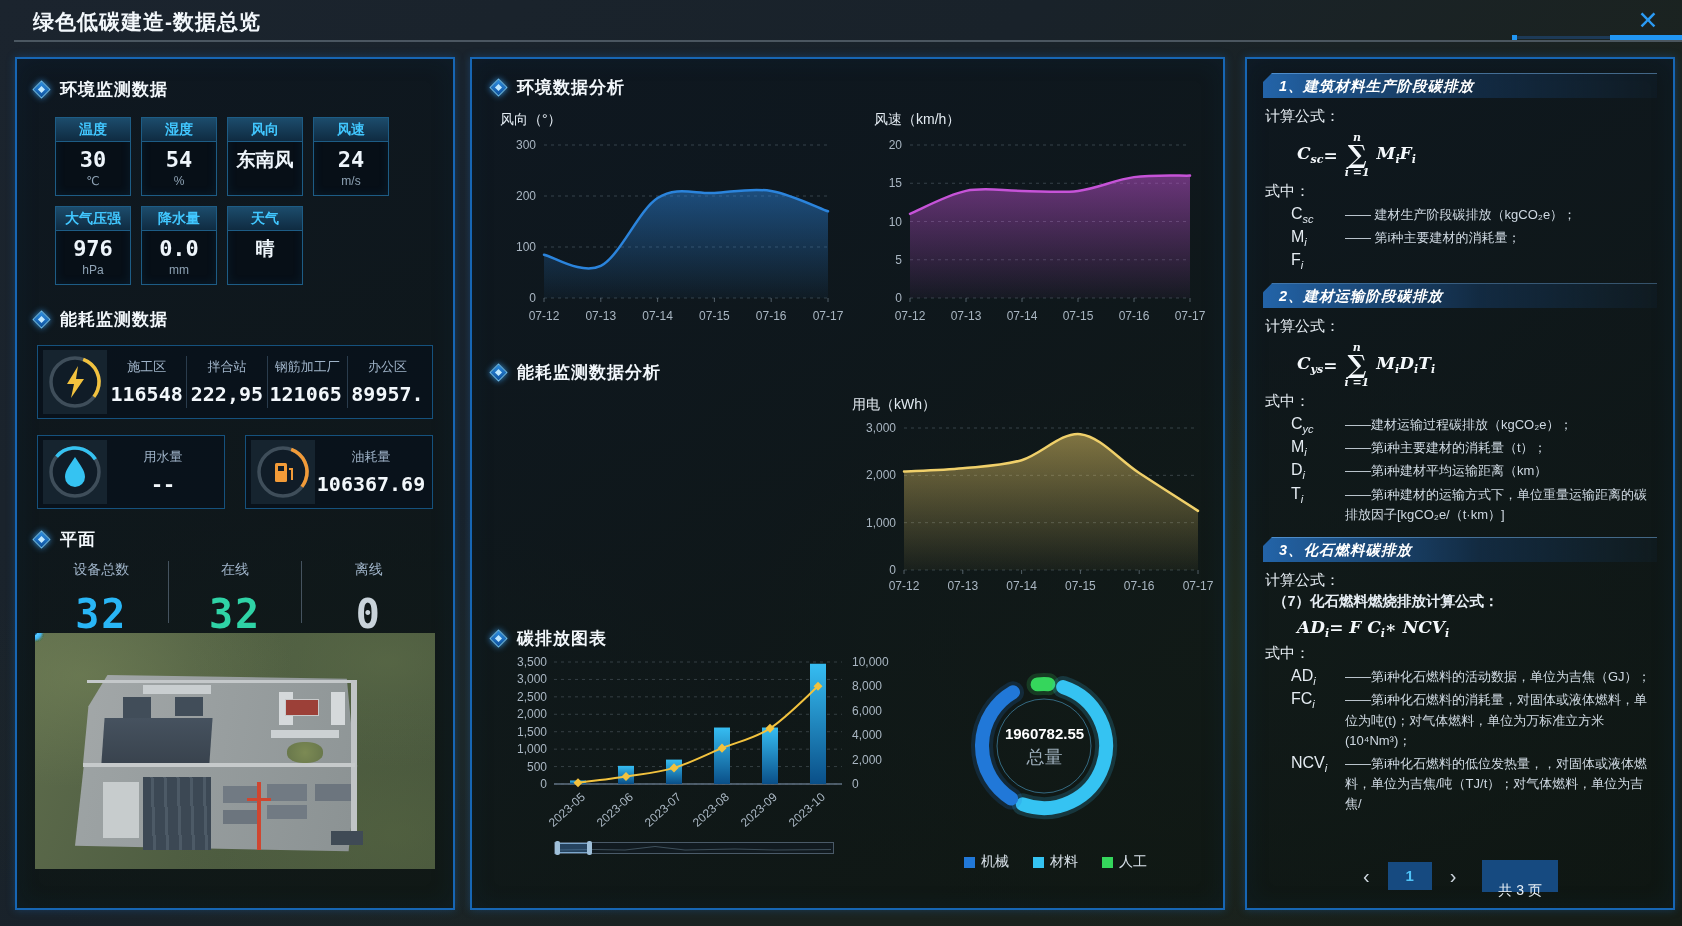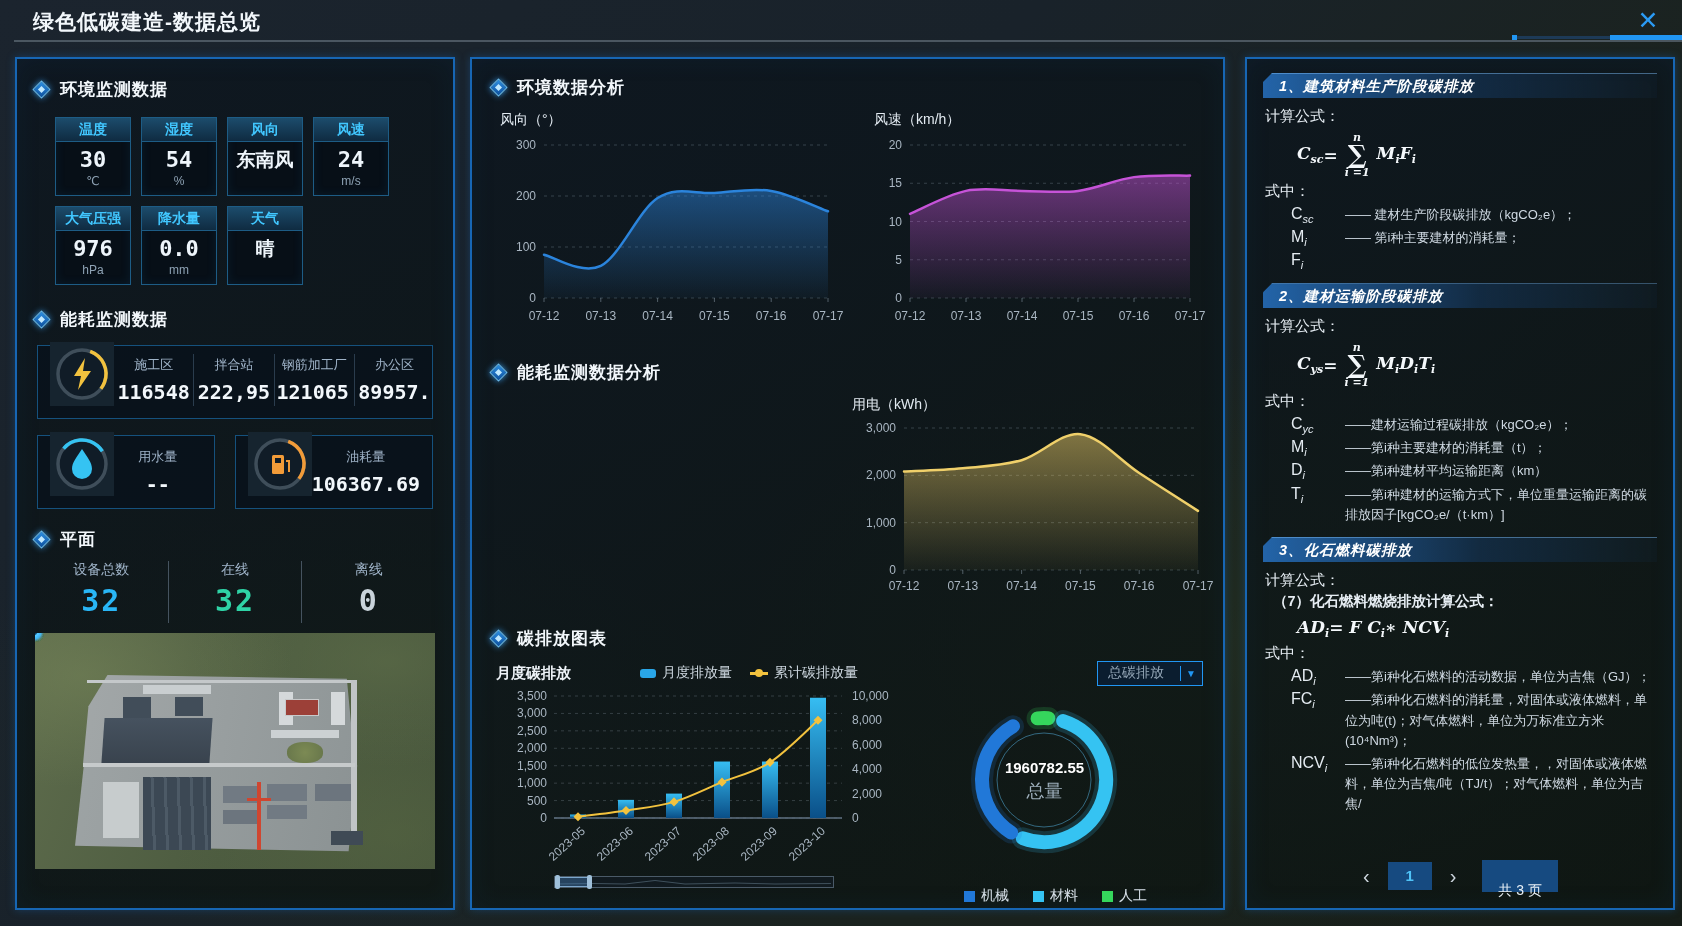--- a/index.html
+++ b/index.html
@@ -44,37 +44,37 @@
   
   .tiles { margin:14px 0 0 20px; display:grid; grid-template-columns:repeat(4,76px); gap:10px; }
   .tile { border:1px solid #1d5c85; background:rgba(6,14,22,.85); height:79px; box-shadow:inset 0 0 10px rgba(20,80,130,.2); }
   .tile-head { height:24px; line-height:23px; text-align:center; font-size:14px; font-weight:bold; color:#41c7ff;
     background:linear-gradient(180deg,#1c4c6c,#0f2b41); border-bottom:1px solid #1d5c85; }
   .tile-val { height:32px; text-align:center; font-size:22px; font-weight:bold; color:#eef5fb; padding-top:5px; line-height:26px; white-space:nowrap; overflow:hidden; }
   .tile-val.cjk { font-size:19px; }
   .tile-unit { text-align:center; font-size:12px; color:#8ea2b4; height:16px; line-height:14px; }
 
   
-  .energy-card { margin:12px 2px 0 2px; border:1px solid #15517d; background:rgba(8,17,27,.8); display:flex; align-items:flex-end; padding:12px; height:74px; }
+  .energy-card { margin:12px 2px 0 2px; border:1px solid #15517d; background:rgba(8,17,27,.8); display:flex; align-items:center; padding:5px; height:74px; }
   .gauge-box { width:64px; height:64px; background:#16242f; display:flex; align-items:center; justify-content:center; flex:0 0 64px; }
   .energy-cols { flex:1; display:flex; }
   .energy-col { flex:1; text-align:center; overflow:hidden; padding:2px 2px; }
   .energy-col + .energy-col { border-left:1px solid #2a3c4d; }
   .ec-label { font-size:13px; color:#9fb3c8; white-space:nowrap; overflow:hidden; }
   .ec-value { font-size:20px; font-weight:bold; color:#f2f7fb; margin-top:6px; white-space:nowrap; overflow:hidden; }
   .cards-row { display:flex; gap:16px; }
   .cards-row .energy-card { flex:1; }
   .one-col { flex:1; text-align:center; overflow:hidden; }
 
   
   .plane-stats { margin-top:8px; display:flex; height:62px; }
   .pstat { flex:1; text-align:center; }
   .pstat + .pstat { border-left:1px solid #45535f; }
   .ps-label { font-size:14px; color:#9fb3c8; }
-  .ps-value { font-size:30px; font-weight:bold; margin-top:4px; letter-spacing:2px; }
+  .ps-value { font-size:40px; font-weight:bold; margin-top:12px; letter-spacing:2px; }
 
   
   .photo { position:relative; margin-top:10px; width:100%; height:236px; overflow:hidden;
     background:
       radial-gradient(300px 160px at 12% 18%, rgba(120,135,90,.5), rgba(0,0,0,0) 70%),
       radial-gradient(280px 150px at 88% 12%, rgba(96,112,74,.55), rgba(0,0,0,0) 70%),
       radial-gradient(320px 200px at 90% 85%, rgba(88,104,66,.5), rgba(0,0,0,0) 70%),
       linear-gradient(110deg,#5e6c4c,#4c5b40 55%,#46543c);
   }
   .photo div { position:absolute; }
@@ -445,40 +445,20 @@
             <path d="M60,53.54666666666667C69.8,52.99444444444445 99.2,52.126666666666665 118.8,50.233333333333334C138.4,48.34 158,47.86666666666667 177.6,42.18666666666667C197.2,36.50666666666667 216.8,14.023333333333333 236.4,16.153333333333332C256,18.28333333333333 275.59999999999997,42.18666666666666 295.2,54.96666666666666C314.8,67.74666666666666 344.2,86.52222222222221 354,92.83333333333333 L354,152 L60,152 Z" fill="url(#g2)"></path>
             <path d="M60,53.54666666666667C69.8,52.99444444444445 99.2,52.126666666666665 118.8,50.233333333333334C138.4,48.34 158,47.86666666666667 177.6,42.18666666666667C197.2,36.50666666666667 216.8,14.023333333333333 236.4,16.153333333333332C256,18.28333333333333 275.59999999999997,42.18666666666666 295.2,54.96666666666666C314.8,67.74666666666666 344.2,86.52222222222221 354,92.83333333333333" fill="none" stroke="#f0d06a" stroke-width="2.5" stroke-linecap="round"></path>
           </svg></div>
     </div>
 
     <div class="sec-head" style="margin-top:22px">
       <span class="diamond"></span>
       <span class="sec-title">碳排放图表</span>
     </div>
 
-    <div class="carbon-controls">
-      <span class="carbon-label">月度碳排放</span>
-      <div class="legend-row" id="carbon-legend">
-          <span class="lg-item">
-            <span class="lg-bar" style="background: rgb(41, 166, 232);"></span>
-            <span class="lg-text">月度排放量</span>
-          </span>
-          <span class="lg-item">
-            <span class="lg-line" style="background: rgb(242, 194, 62); --c: #f2c23e;">
-              <span style="position: absolute; left: 5px; top: -2.5px; width: 8px; height: 8px; border-radius: 50%; background: rgb(242, 194, 62);"></span>
-            </span>
-            <span class="lg-text">累计碳排放量</span>
-          </span>
-        </div>
-      <div class="dropdown">
-        <span class="dd-value">总碳排放</span>
-        <span class="dd-sep"></span>
-        <span class="dd-caret">▼</span>
-      </div>
-    </div>
 
     <div class="carbon-row">
       <div class="carbon-chart-wrap">
         <div id="chart-carbon"><svg width="420" height="182">
               <defs>
                 <linearGradient id="barGrad" x1="0" y1="0" x2="0" y2="1">
                   <stop offset="0%" stop-color="#36bdf2"></stop>
                   <stop offset="100%" stop-color="#0a4f88"></stop>
                 </linearGradient>
               </defs>

